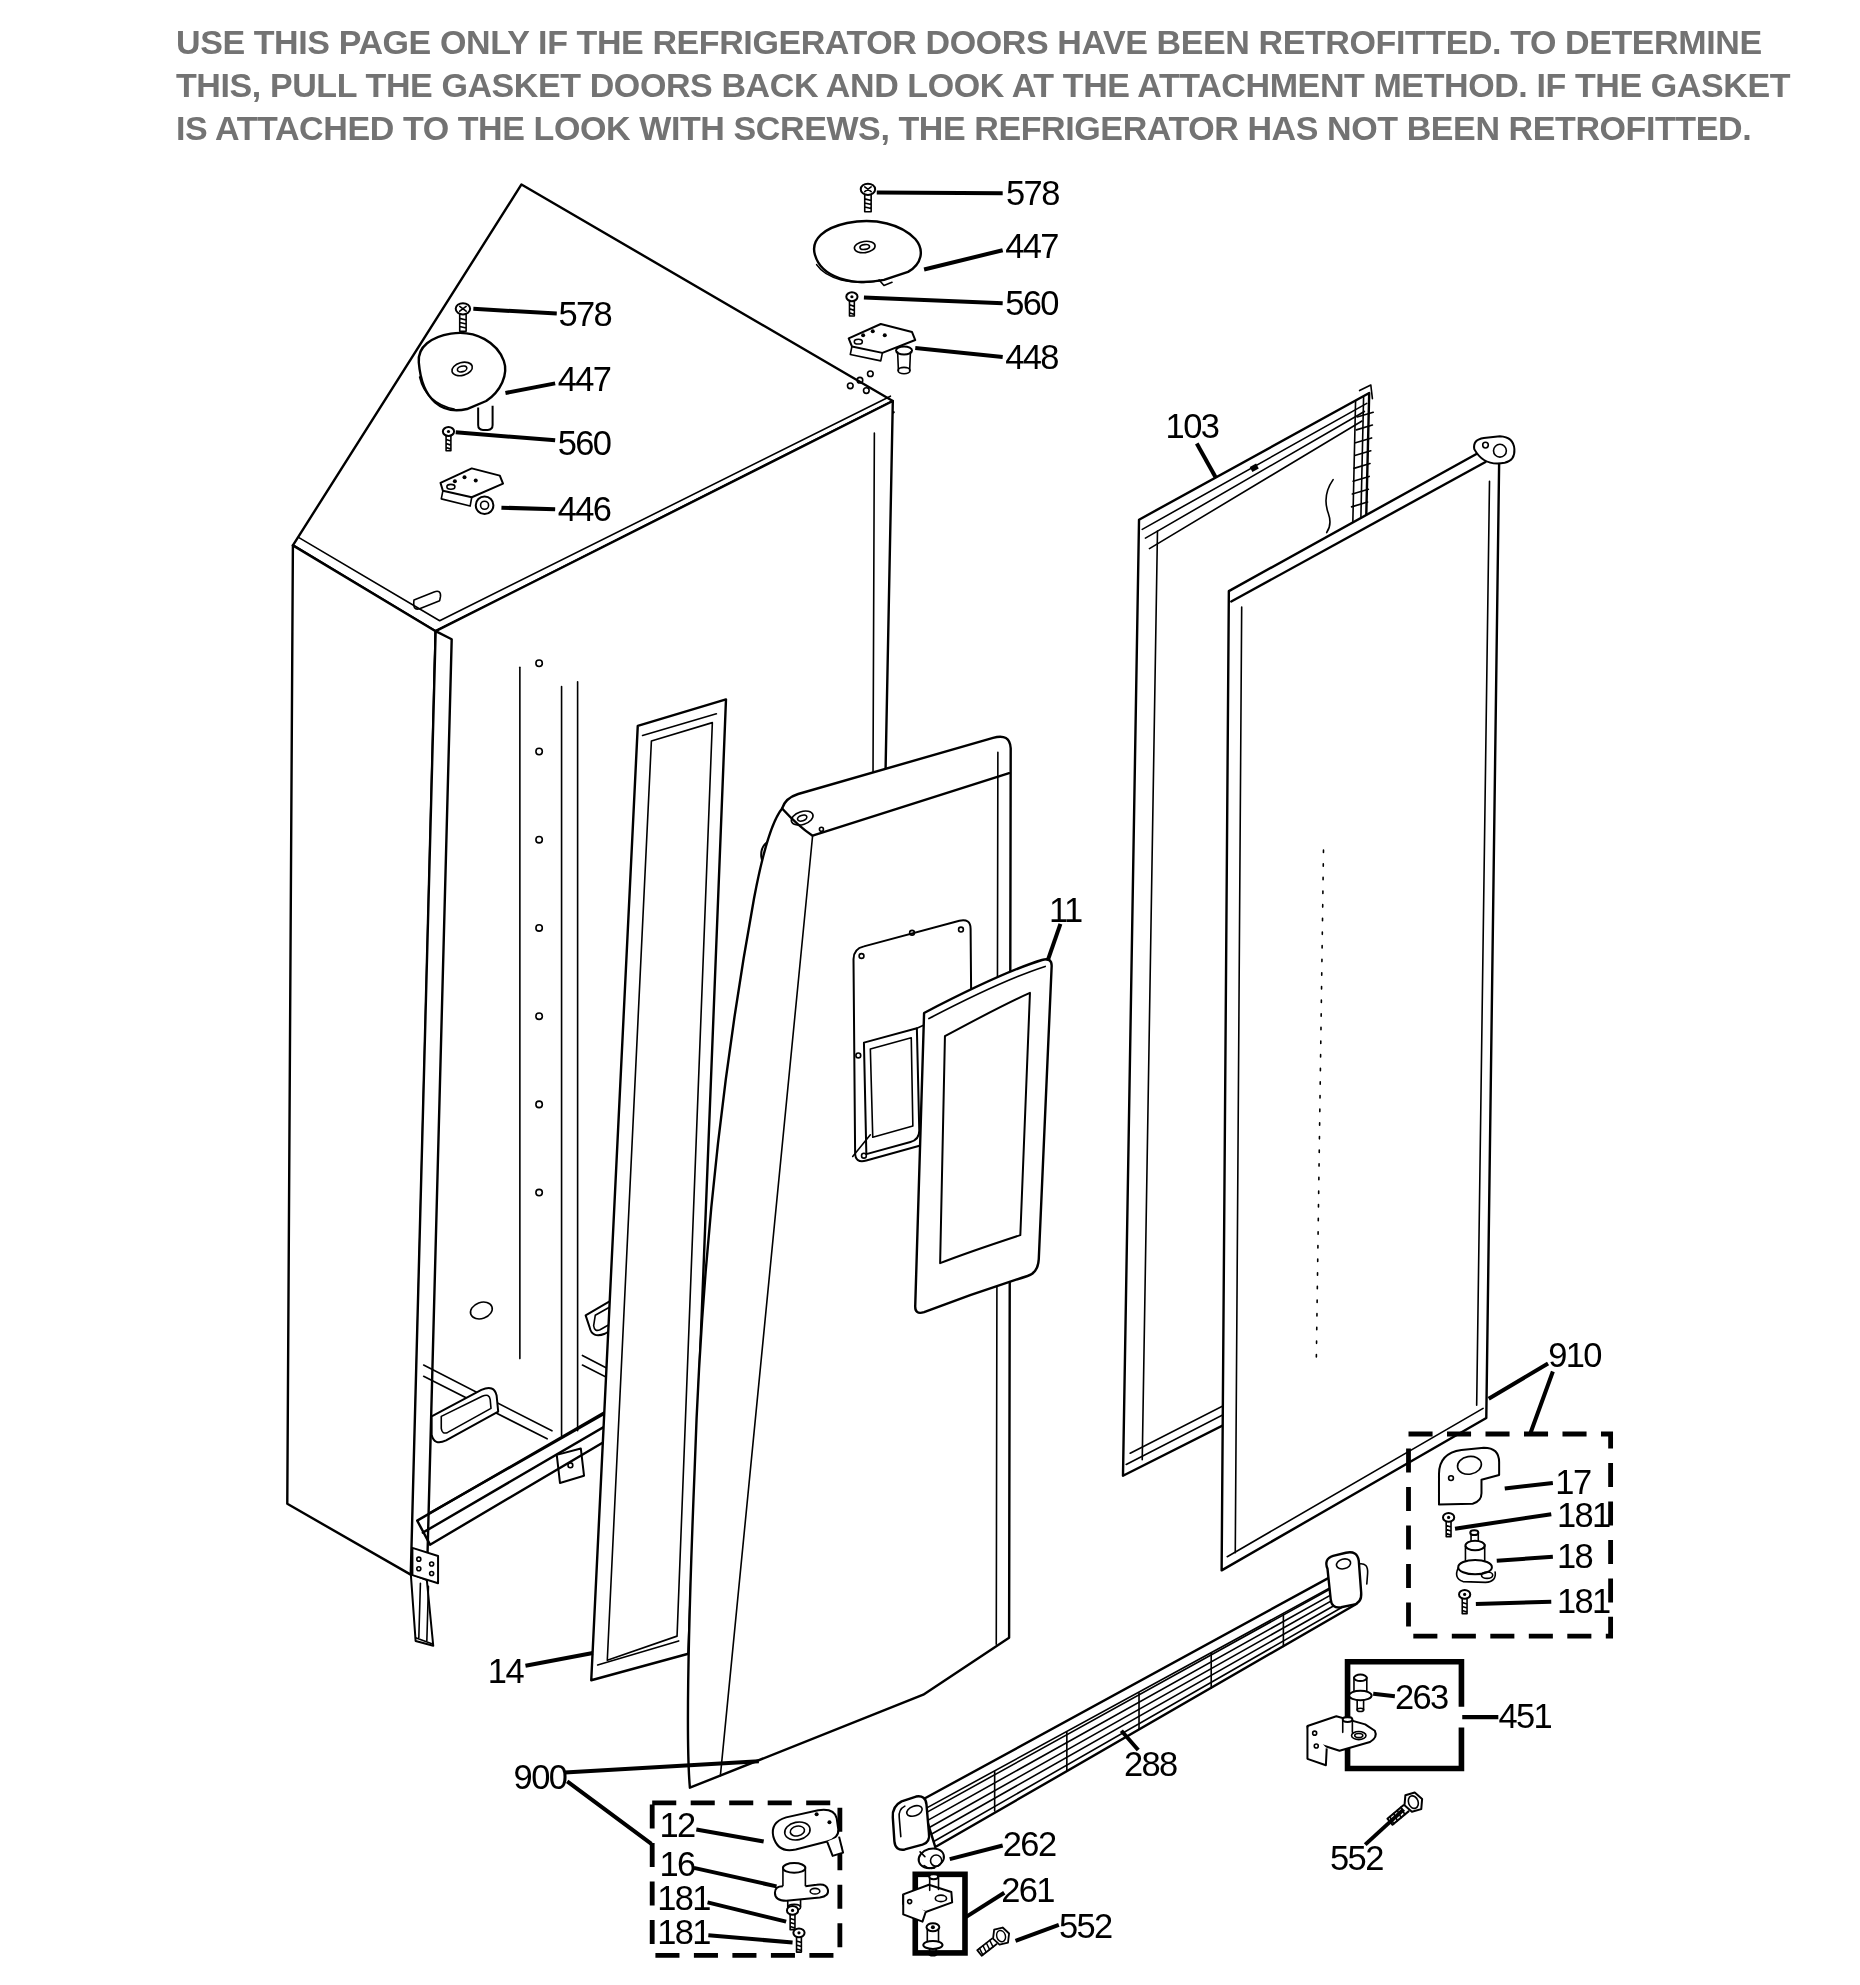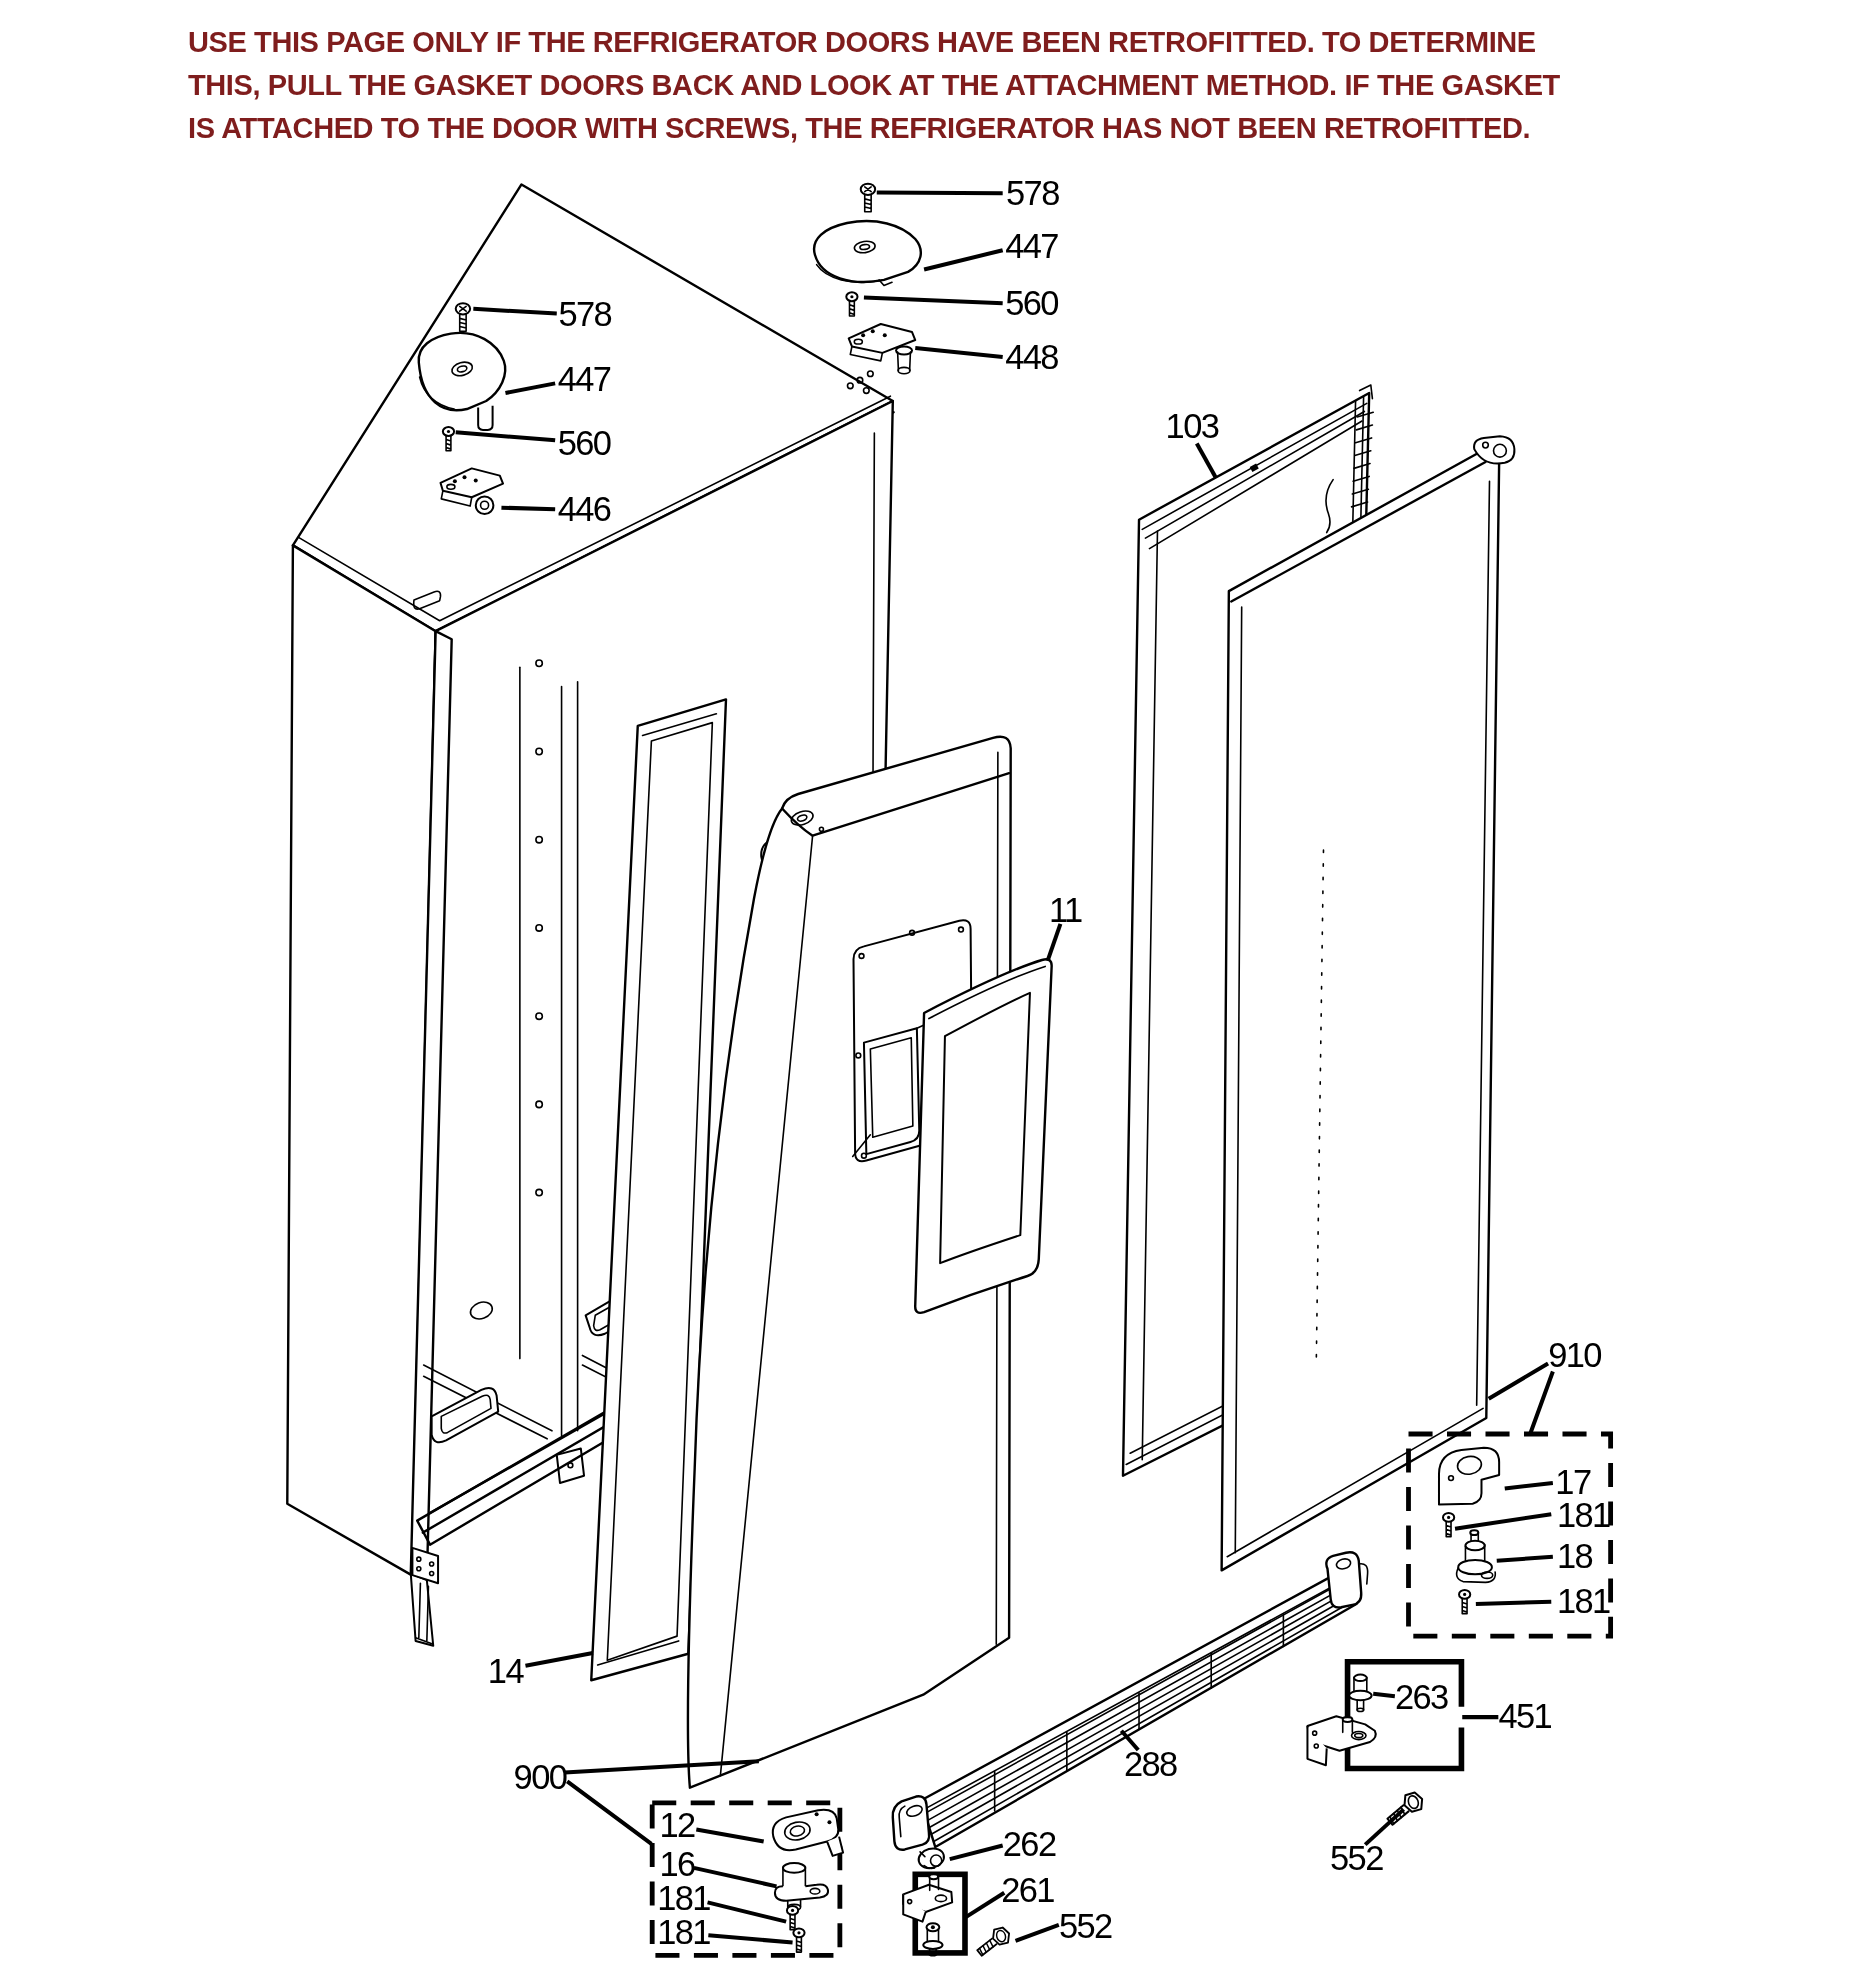--- a/index.html
+++ b/index.html
@@ -1,19 +1,19 @@
 <!DOCTYPE html>
 <html style="font-size:13px"><head>
 <meta charset="utf-8">
 <style>
   html,body{margin:0;padding:0;background:#fff;}
   .page{position:relative;width:1861px;height:1985px;background:#ffffff;
         font-family:"Liberation Sans",sans-serif;overflow:hidden;}
-  .header{position:absolute;left:188px;top:21px;width:1652px;
-          font-weight:bold;font-size:29px;line-height:43px;color:#7f1d1d;
+  .header{position:absolute;left:176px;top:21px;width:1652px;
+          font-weight:bold;font-size:34px;line-height:43px;color:#737373;
           letter-spacing:-0.4px;white-space:nowrap;}
   svg{position:absolute;left:0;top:0;}
   .ln{fill:none;stroke:#000;stroke-width:3;stroke-linejoin:round;stroke-linecap:round;}
   .thin{fill:none;stroke:#000;stroke-width:2;stroke-linejoin:round;stroke-linecap:round;}
   .wfill{fill:#fff;stroke:#000;stroke-width:3;stroke-linejoin:round;}
   .wfill2{fill:#fff;stroke:#000;stroke-width:2.5;stroke-linejoin:round;}
   .leader{fill:none;stroke:#000;stroke-width:5;stroke-linecap:butt;}
   .dashbox{fill:none;stroke:#000;stroke-width:6;stroke-dasharray:30 18;}
   .solidbox{fill:none;stroke:#000;stroke-width:7;}
   .callout{font-size:43px;letter-spacing:-2px;fill:#000;text-anchor:middle;
@@ -21,21 +21,21 @@
   .dot{fill:#000;stroke:none;}
 </style>
 </head>
 <body>
 
 <div class="page">
 
   <div class="header">
     <div>USE THIS PAGE ONLY IF THE REFRIGERATOR DOORS HAVE BEEN RETROFITTED. TO DETERMINE</div>
     <div>THIS, PULL THE GASKET DOORS BACK AND LOOK AT THE ATTACHMENT METHOD. IF THE GASKET</div>
-    <div>IS ATTACHED TO THE DOOR WITH SCREWS, THE REFRIGERATOR HAS NOT BEEN RETROFITTED.</div>
+    <div>IS ATTACHED TO THE LOOK WITH SCREWS, THE REFRIGERATOR HAS NOT BEEN RETROFITTED.</div>
   </div>
 
   <svg width="1861" height="1985" viewBox="0 0 2320 2475">
 
     <defs>
       <g id="screw-a">
         <ellipse cx="0" cy="0" rx="9" ry="7" class="wfill2"></ellipse>
         <path d="M-4,-3 L4,3 M-4,3 L4,-3" class="thin"></path>
         <path d="M-4,7 L-4,28 M4,7 L4,28 M-4,28 L4,28 M-4,12 L4,14 M-4,17 L4,19 M-4,22 L4,24" class="thin"></path>
       </g>

